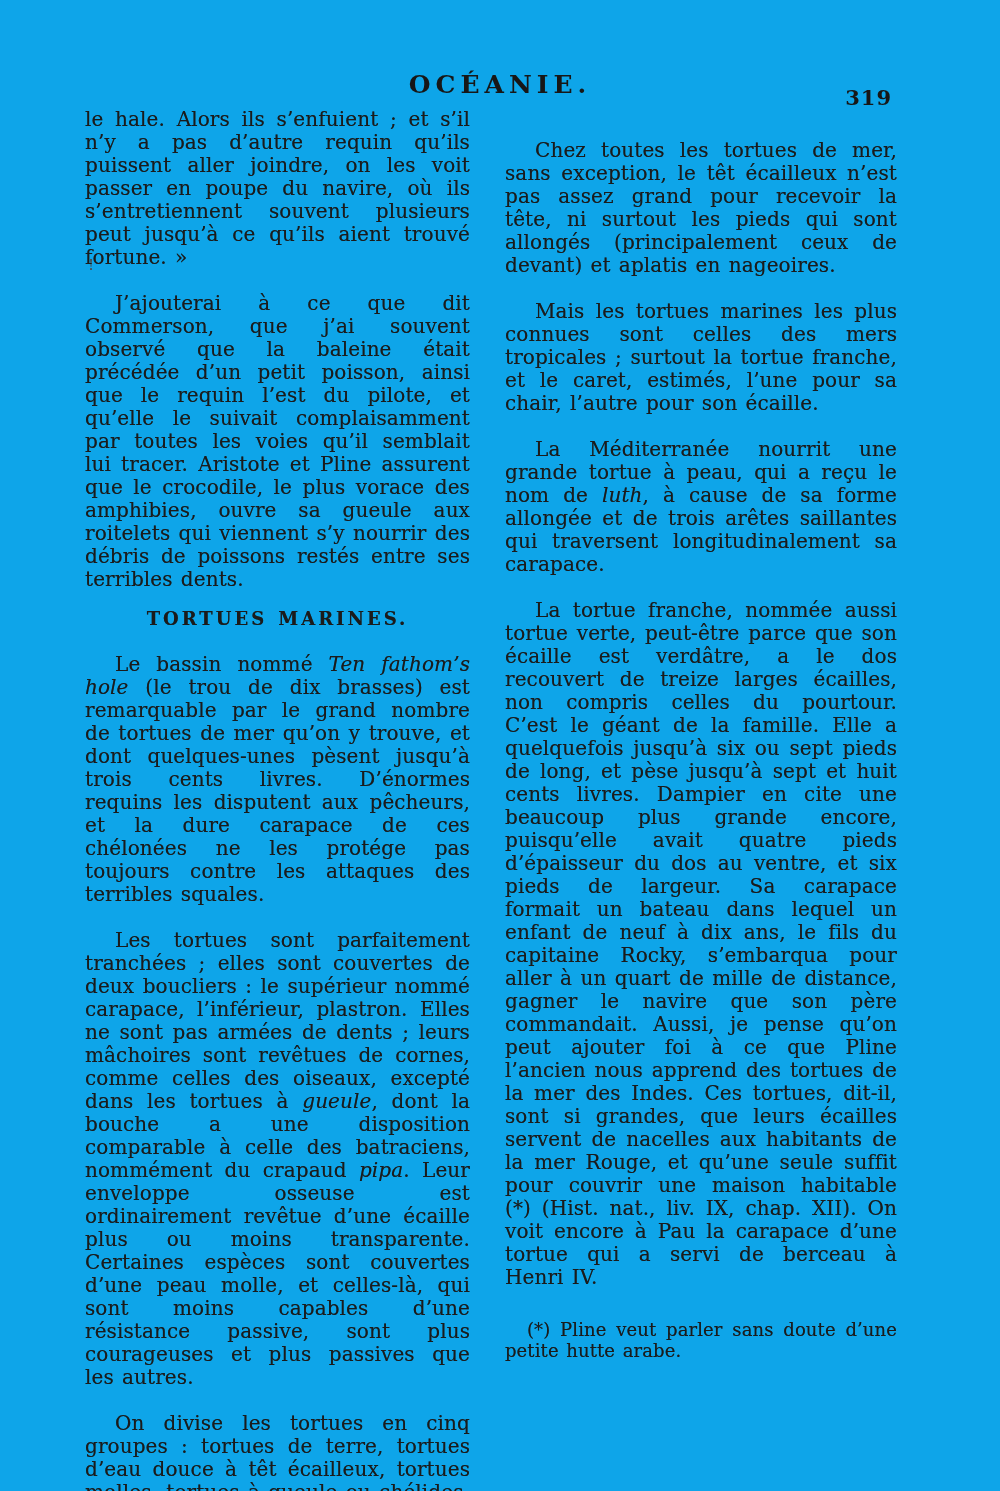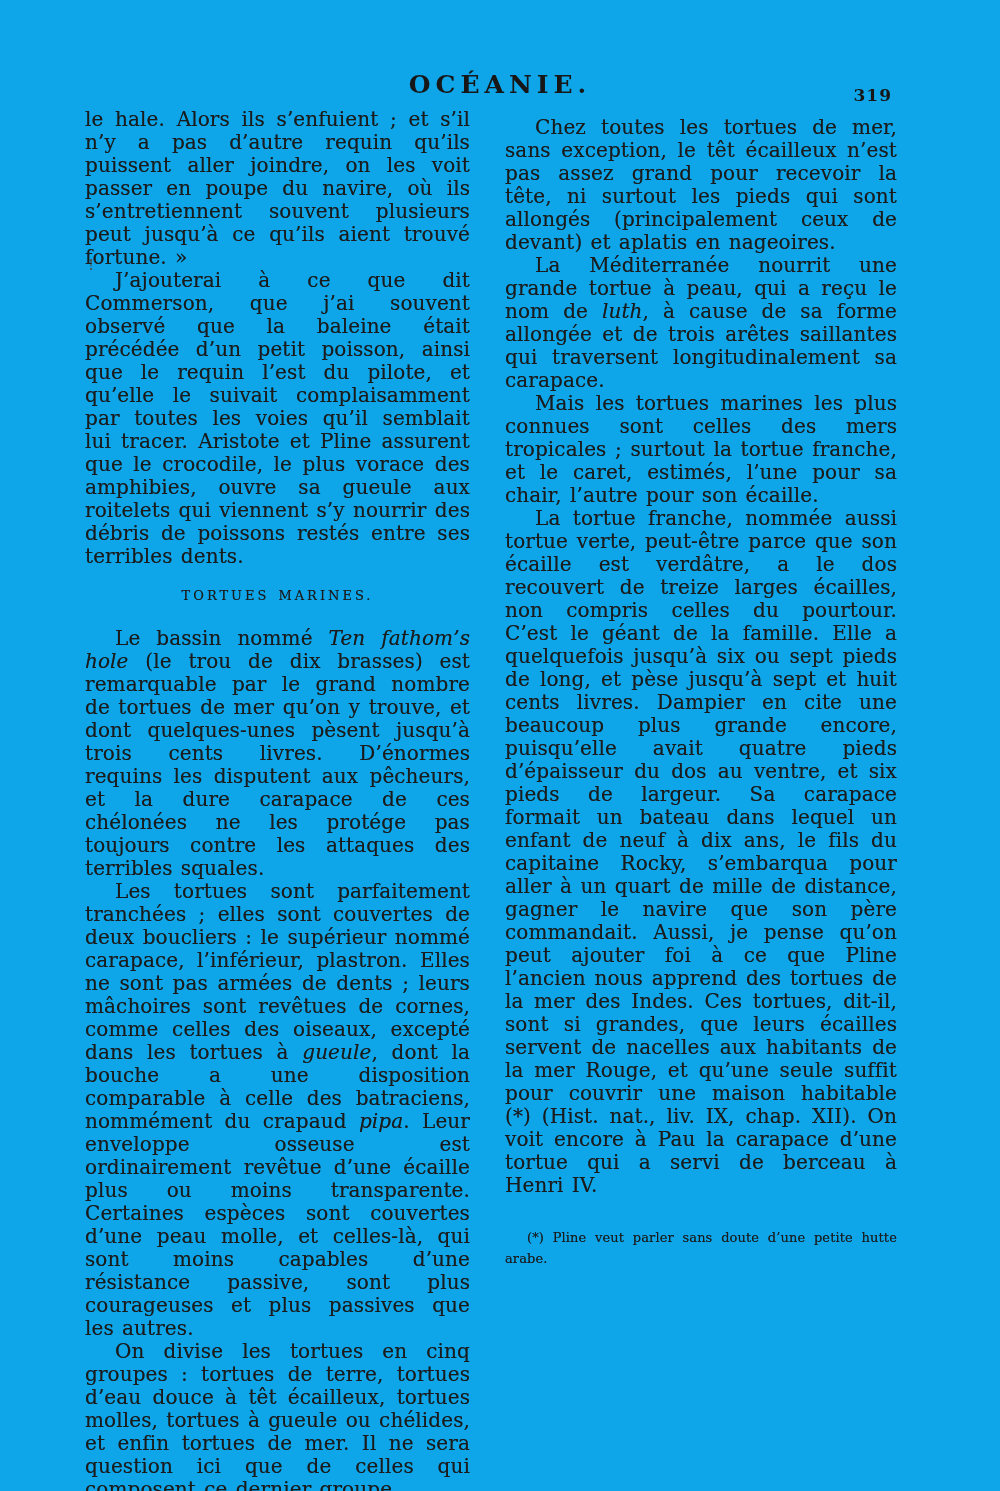--- a/index.html
+++ b/index.html
@@ -24,21 +24,21 @@
     text-align: center;
     font-size: 25px;
     font-weight: bold;
     letter-spacing: 5px;
     color: #171717;
   }
   .page-number {
     position: absolute;
     top: 85px;
     right: 108px;
-    font-size: 17px;
+    font-size: 21px;
     font-weight: bold;
     letter-spacing: 1px;
     color: #171717;
   }
   .margin-artifact {
     position: absolute;
     left: 88px;
     top: 256px;
     font-size: 15px;
     color: #4a4a4a;
@@ -55,33 +55,33 @@
     font-size: 20px;
     line-height: 23px;
     text-align: justify;
     word-spacing: 0.09em;
     letter-spacing: 0.1px;
     text-shadow: 0 0 0.4px rgba(20,20,20,0.55);
   }
   .col-left  { width: 385px; }
   .col-right { width: 392px; padding-top: 8px; }
   .col p { margin: 0; }
-  .col p.indent { text-indent: 30px; }
+  .col p.indent { text-indent: 30px; margin-top: 23px; }
   .section-heading {
     margin: 16px 0 20px 0;
     text-align: center;
-    font-size: 13px;
-    font-weight: normal;
+    font-size: 18px;
+    font-weight: bold;
     letter-spacing: 3px;
     text-indent: 0;
   }
   .seg-italic { font-style: italic; }
   .footnote {
     margin-top: 30px;
-    font-size: 13px;
+    font-size: 18px;
     line-height: 21px;
   }
   .footnote p.indent { text-indent: 22px; }
 </style>
 </head>
 <body>
 
 <div class="page">
 
   <div class="running-head">OCÉANIE.</div>
@@ -96,22 +96,22 @@
       <p><span>le hale. Alors ils s’enfuient ; et s’il n’y a pas d’autre requin qu’ils puissent aller joindre, on les voit passer en poupe du navire, où ils s’entretiennent souvent plusieurs peut jusqu’à ce qu’ils aient trouvé fortune. »</span></p>
       <p class="indent"><span>J’ajouterai à ce que dit Commerson, que j’ai souvent observé que la baleine était précédée d’un petit poisson, ainsi que le requin l’est du pilote, et qu’elle le suivait complaisamment par toutes les voies qu’il semblait lui tracer. Aristote et Pline assurent que le crocodile, le plus vorace des amphibies, ouvre sa gueule aux roitelets qui viennent s’y nourrir des débris de poissons restés entre ses terribles dents.</span></p>
       <h3 class="section-heading">TORTUES MARINES.</h3>
       <p class="indent"><span>Le bassin nommé </span><span class="seg-italic">Ten fathom’s hole</span><span> (le trou de dix brasses) est remarquable par le grand nombre de tortues de mer qu’on y trouve, et dont quelques-unes pèsent jusqu’à trois cents livres. D’énormes requins les disputent aux pêcheurs, et la dure carapace de ces chélonées ne les protége pas toujours contre les attaques des terribles squales.</span></p>
       <p class="indent"><span>Les tortues sont parfaitement tranchées ; elles sont couvertes de deux boucliers : le supérieur nommé carapace, l’inférieur, plastron. Elles ne sont pas armées de dents ; leurs mâchoires sont revêtues de cornes, comme celles des oiseaux, excepté dans les tortues à </span><span class="seg-italic">gueule</span><span>, dont la bouche a une disposition comparable à celle des batraciens, nommément du crapaud </span><span class="seg-italic">pipa</span><span>. Leur enveloppe osseuse est ordinairement revêtue d’une écaille plus ou moins transparente. Certaines espèces sont couvertes d’une peau molle, et celles-là, qui sont moins capables d’une résistance passive, sont plus courageuses et plus passives que les autres.</span></p>
       <p class="indent"><span>On divise les tortues en cinq groupes : tortues de terre, tortues d’eau douce à têt écailleux, tortues molles, tortues à gueule ou chélides, et enfin tortues de mer. Il ne sera question ici que de celles qui composent ce dernier groupe.</span></p>
     </div>
 
     <div class="col col-right">
       <p class="indent"><span>Chez toutes les tortues de mer, sans exception, le têt écailleux n’est pas assez grand pour recevoir la tête, ni surtout les pieds qui sont allongés (principalement ceux de devant) et aplatis en nageoires.</span></p>
+      <p class="indent"><span>Mais les tortues marines les plus connues sont celles des mers tropicales ; surtout la tortue franche, et le caret, estimés, l’une pour sa chair, l’autre pour son écaille.</span></p>
       <p class="indent"><span>La Méditerranée nourrit une grande tortue à peau, qui a reçu le nom de </span><span class="seg-italic">luth</span><span>, à cause de sa forme allongée et de trois arêtes saillantes qui traversent longitudinalement sa carapace.</span></p>
-      <p class="indent"><span>Mais les tortues marines les plus connues sont celles des mers tropicales ; surtout la tortue franche, et le caret, estimés, l’une pour sa chair, l’autre pour son écaille.</span></p>
       <p class="indent"><span>La tortue franche, nommée aussi tortue verte, peut-être parce que son écaille est verdâtre, a le dos recouvert de treize larges écailles, non compris celles du pourtour. C’est le géant de la famille. Elle a quelquefois jusqu’à six ou sept pieds de long, et pèse jusqu’à sept et huit cents livres. Dampier en cite une beaucoup plus grande encore, puisqu’elle avait quatre pieds d’épaisseur du dos au ventre, et six pieds de largeur. Sa carapace formait un bateau dans lequel un enfant de neuf à dix ans, le fils du capitaine Rocky, s’embarqua pour aller à un quart de mille de distance, gagner le navire que son père commandait. Aussi, je pense qu’on peut ajouter foi à ce que Pline l’ancien nous apprend des tortues de la mer des Indes. Ces tortues, dit-il, sont si grandes, que leurs écailles servent de nacelles aux habitants de la mer Rouge, et qu’une seule suffit pour couvrir une maison habitable (*) (Hist. nat., liv. IX, chap. XII). On voit encore à Pau la carapace d’une tortue qui a servi de berceau à Henri IV.</span></p>
       <div class="footnote">
         <p class="indent"><span>(*) Pline veut parler sans doute d’une petite hutte arabe.</span></p>
       </div>
     </div>
 
   </div>
 </div>
 
 </body></html>

